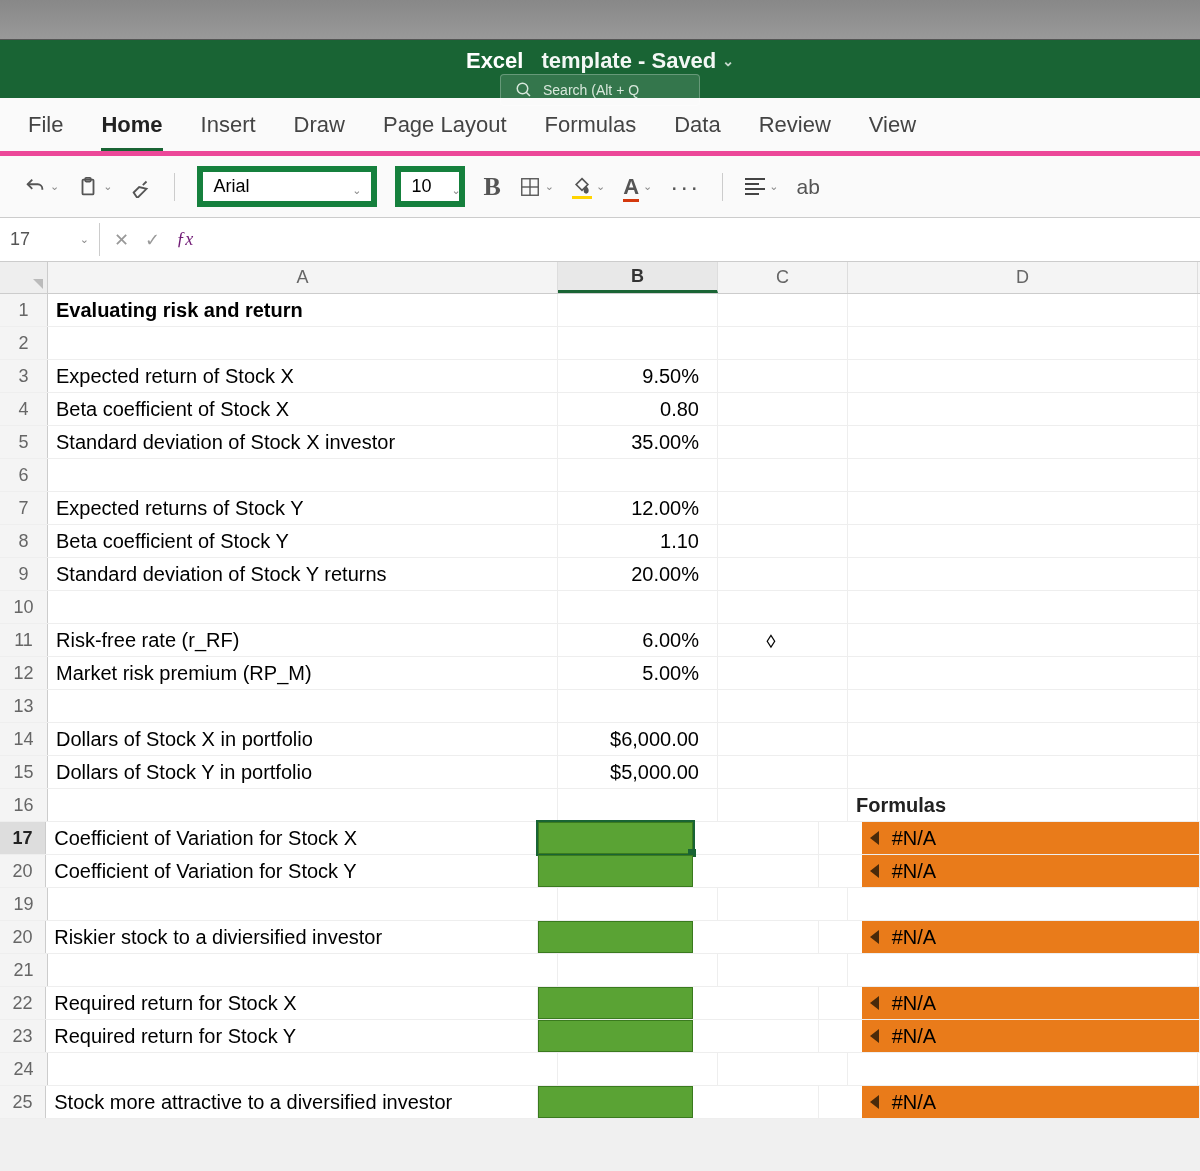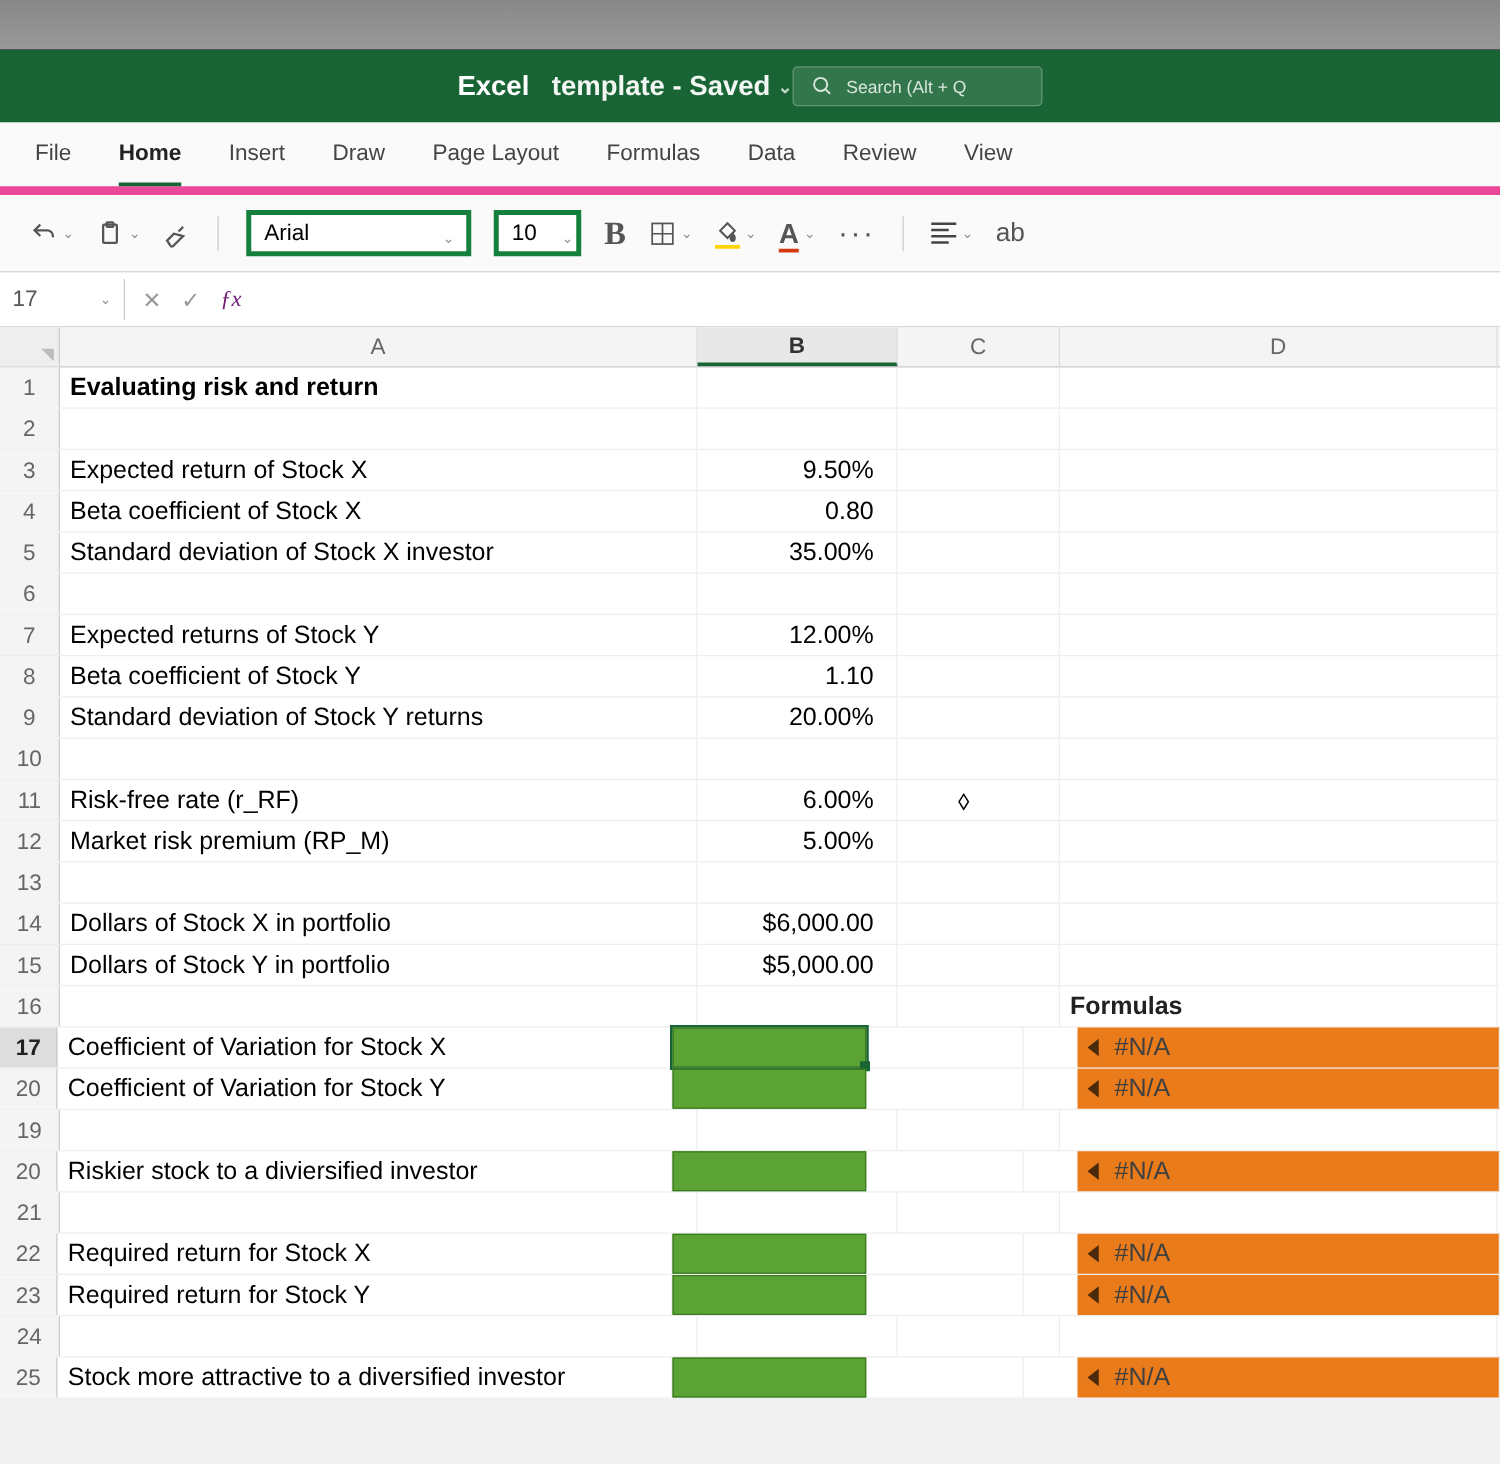--- a/index.html
+++ b/index.html
@@ -16,21 +16,22 @@
     background: linear-gradient(#888, #999);
     border-bottom: 1px solid #555;
   }
   .title-bar {
     background: #196434;
     color: #fff;
     display: flex;
     align-items: center;
     padding: 8px 21px;
     height: 58px;
-    justify-content: center;
+    justify-content: flex-start;
+    flex-direction: column;
   }
   .title-left { display: flex; align-items: center; gap: 18px; font-size: 22px; }
   .title-app { font-weight: 600; }
   .title-doc { font-weight: 700; opacity: 0.95; display: flex; align-items: center; gap: 6px; }
   .title-doc .chev { font-size: 14px; opacity: 0.8; }
   .search-box {
     background: rgba(255,255,255,0.12);
     border: 1px solid rgba(255,255,255,0.25);
     border-radius: 4px;
     padding: 6px 14px;
@@ -39,41 +40,41 @@
     align-items: center;
     gap: 10px;
     font-size: 14px;
     min-width: 200px;
   }
   .ribbon-tabs {
     display: flex;
     gap: 38px;
     padding: 14px 28px 0 28px;
     background: #fafafa;
-    font-size: 18px;
+    font-size: 22px;
     color: #444;
-    border-bottom: 7px solid #ec4899;
+    border-bottom: 5px solid #ec4899;
     height: 58px;
   }
   .ribbon-tab { padding-bottom: 10px; cursor: pointer; }
   .ribbon-tab.active { border-bottom: 3px solid #196434; font-weight: 600; color: #222; }
   .ribbon-tools {
     display: flex;
     align-items: center;
     gap: 18px;
     padding: 10px 24px;
     background: #fafafa;
     border-bottom: 1px solid #ccc;
     font-size: 20px;
     height: 62px;
   }
   .tool-btn { display: flex; align-items: center; gap: 4px; color: #555; cursor: pointer; }
   .tool-sep { width: 1px; height: 28px; background: #ccc; margin: 0 4px; }
   .font-select, .size-select {
-    border: 4px solid #15803d;
+    border: 6px solid #15803d;
     background: #fff;
     padding: 4px 10px;
     font-size: 18px;
     display: flex;
     align-items: flex-end;
     gap: 20px;
   }
   .font-select { width: 180px; justify-content: space-between; }
   .size-select { width: 70px; justify-content: space-between; }
   .bold-btn { font-weight: 900; font-size: 26px; font-family: 'Times New Roman', serif; }
@@ -138,21 +139,21 @@
   .row.sel .row-hdr { background:#ddd; font-weight:700; color:#222;}
   .cell { border-right: 1px solid #eee; padding: 3px 8px; display:flex; align-items:center; }
   .cell-a { width: 510px; }
   .cell-b { width: 160px; justify-content: flex-end; padding-right: 18px; }
   .cell-c { width: 130px; }
   .cell-d { width: 350px; }
   .bold { font-weight: 700; }
   .green-cell { background: #5aa334; border: 1px solid #3a7a1e; position:relative; }
   .green-cell.selected { outline: 2px solid #196434; }
   .green-cell.selected::after{content:'';position:absolute;right:-4px;bottom:-4px;width:8px;height:8px;background:#196434;}
-  .orange-cell { background: #e97b1a; color: #404040; position:relative; display:flex; align-items:center; padding-left:30px; font-weight:500;margin-left:43px;}
+  .orange-cell { background: #e97b1a; color: #000000; position:relative; display:flex; align-items:center; padding-left:30px; font-weight:500;margin-left:43px;}
   .orange-cell::before{content:'';position:absolute;left:8px;top:50%;transform:translateY(-50%);width:0;height:0;border-top:7px solid transparent;border-bottom:7px solid transparent;border-right:9px solid #4a2a0a;}
   .formulas-header { font-weight: 700; color:#222; }
   .chev-small{font-size:11px;color:#888;}
   svg { display:block; }
 </style>
 </head>
 <body>
 
 <div class="top-blur"></div>
 

